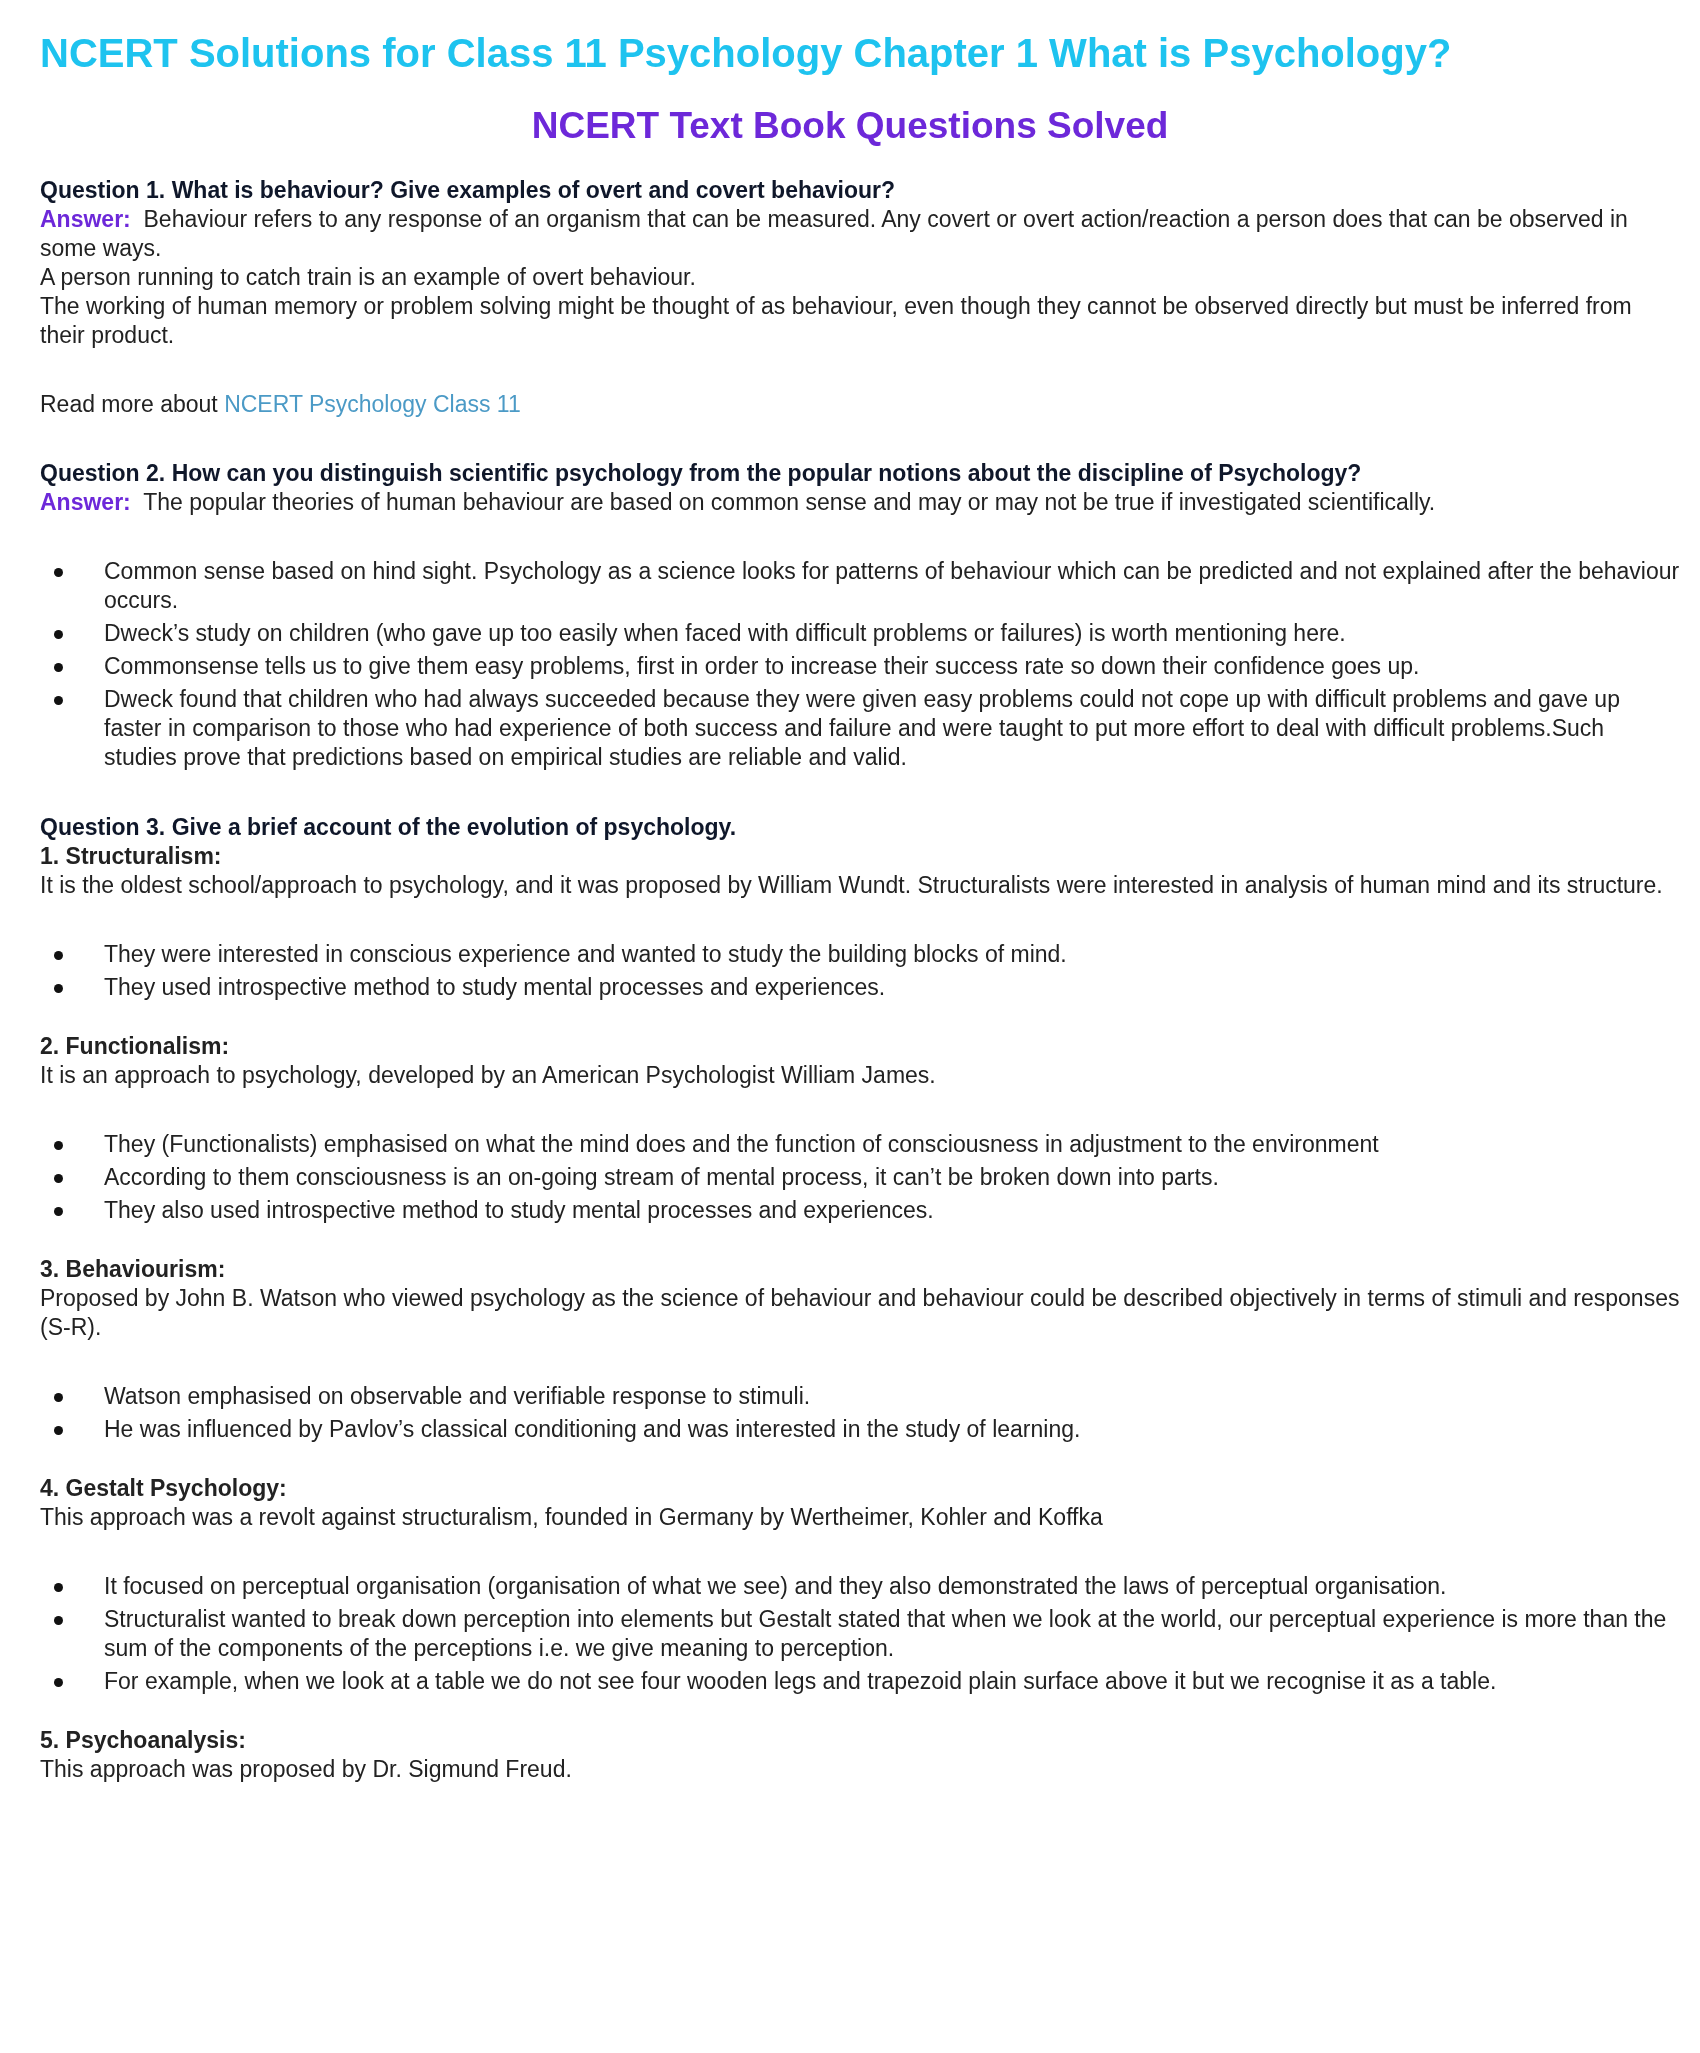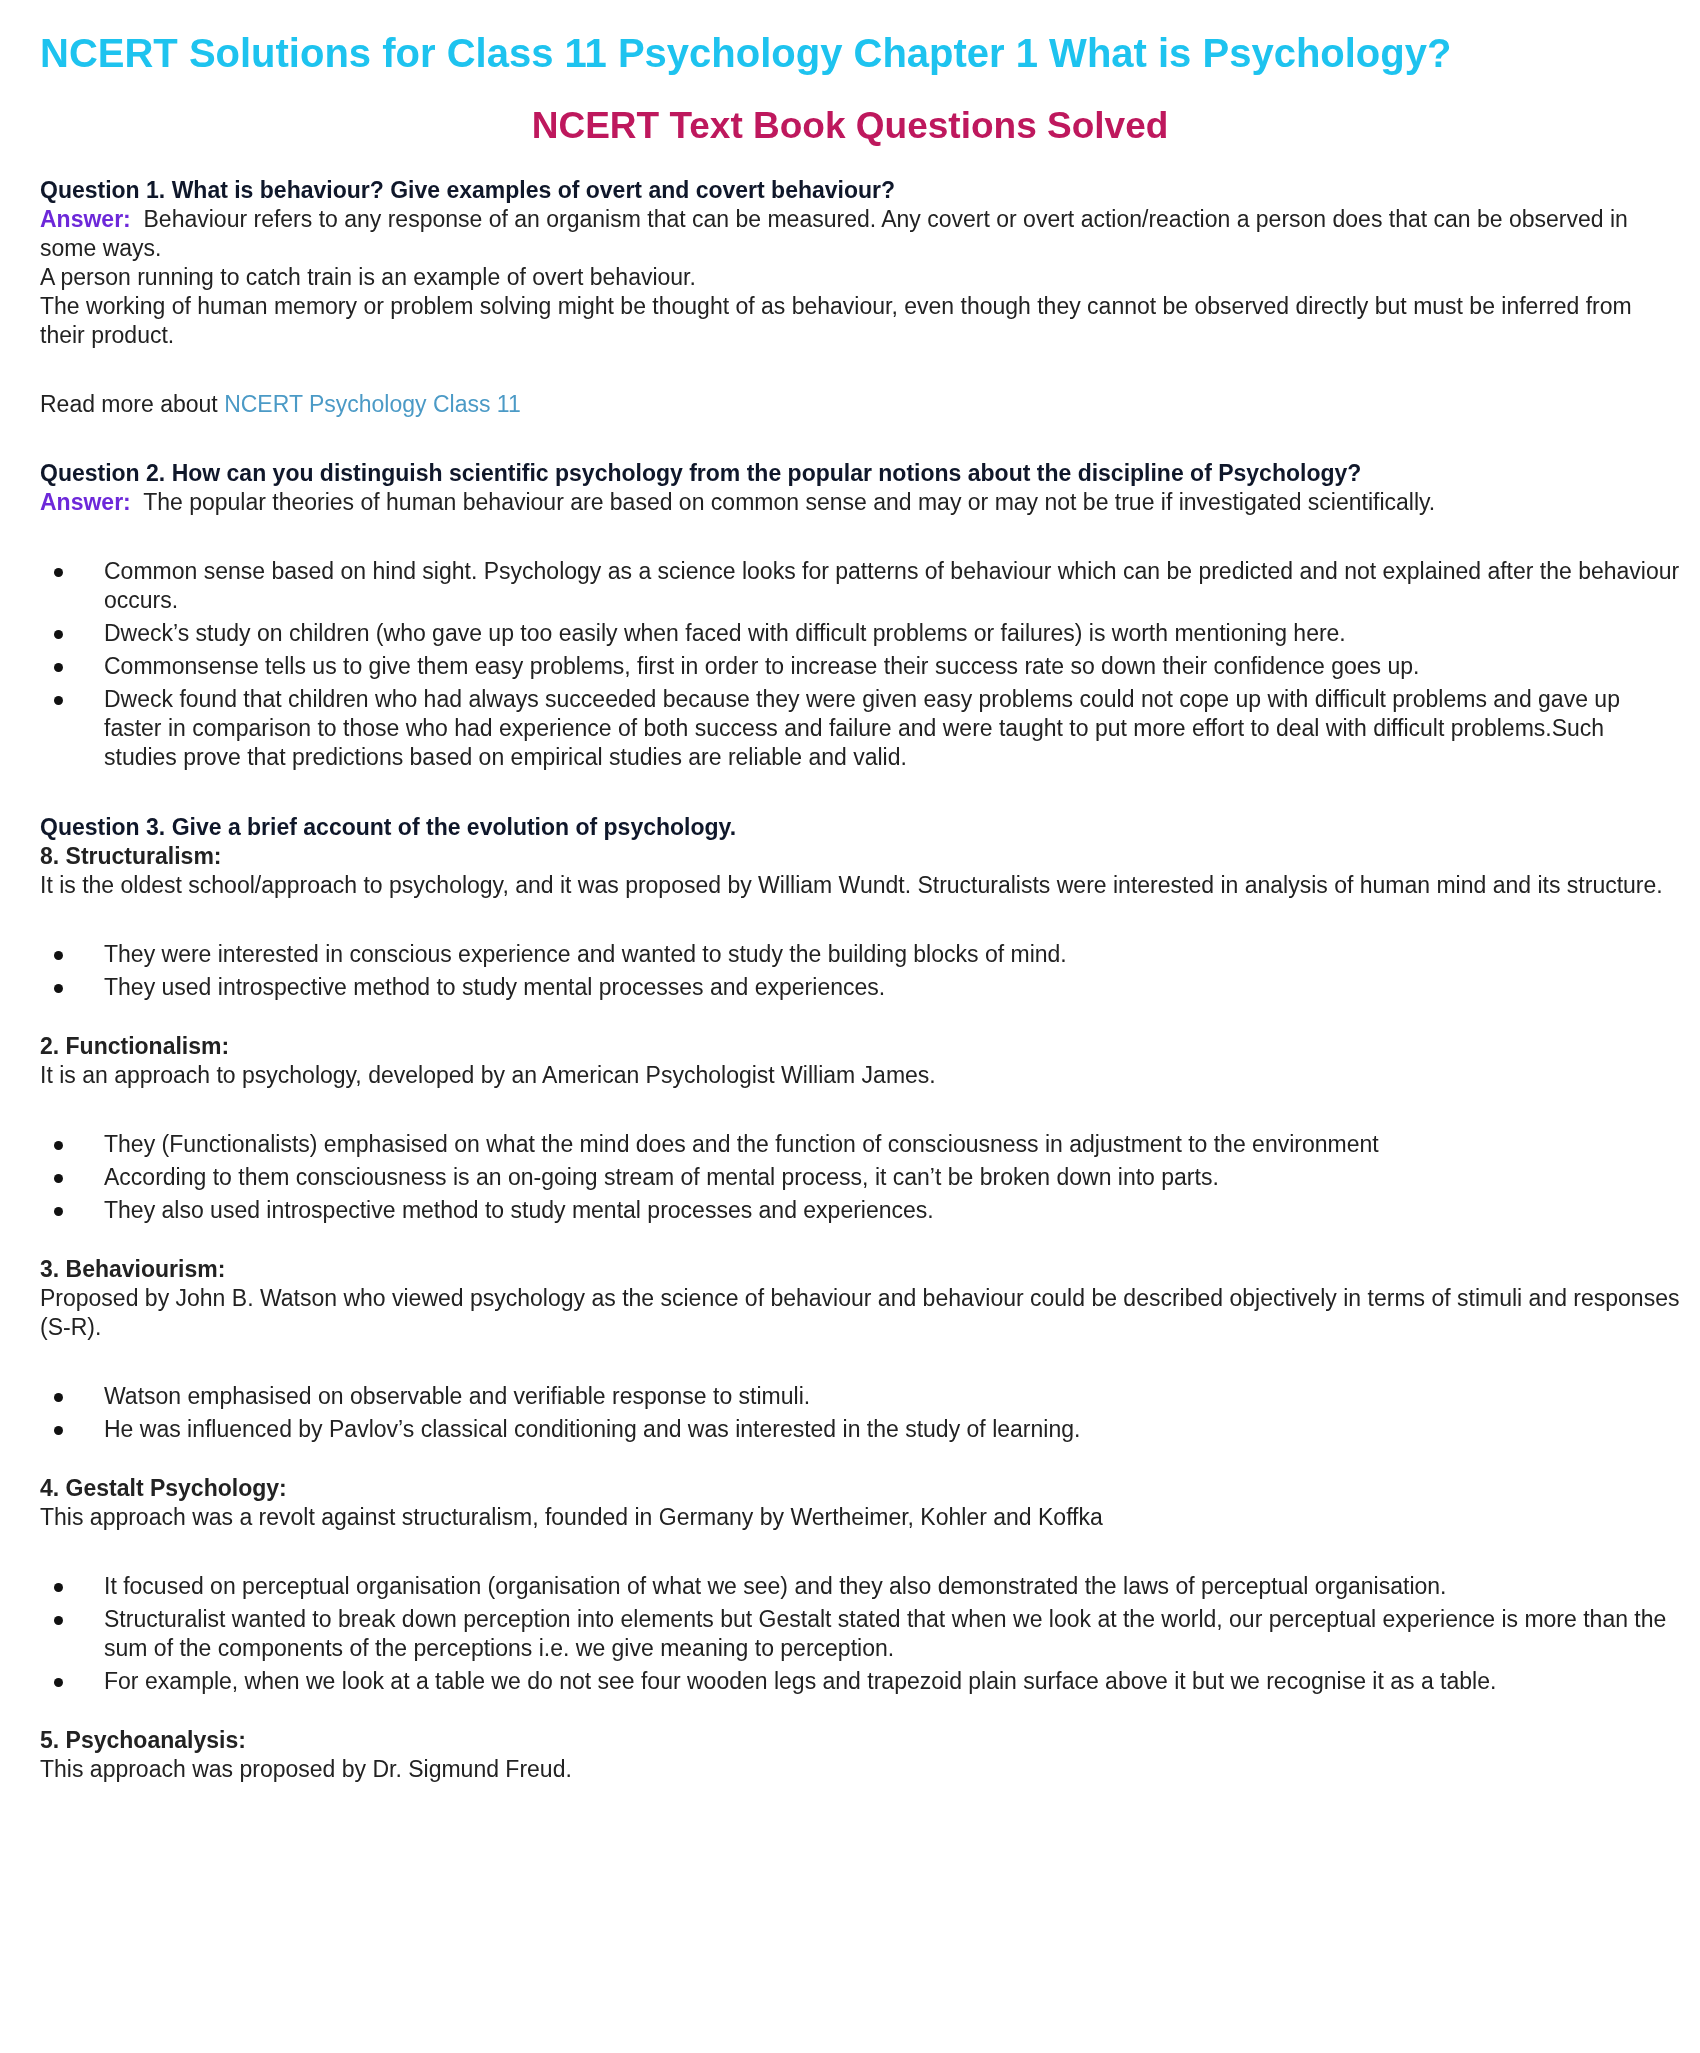--- a/index.html
+++ b/index.html
@@ -9,21 +9,21 @@
       color: #222222;
       font-size: 23px;
       line-height: 29px;
     }
     .page { padding: 20px 40px 0 40px; position: relative; }
     .main-title {
       color: #1ec3ef; font-weight: bold; font-size: 40px; line-height: 54px;
       margin: 6px 0 0 0; width: 1480px;
     }
     .sub-title {
-      color: #be185d; font-weight: bold; font-size: 37px; line-height: 44px;
+      color: #6d28d9; font-weight: bold; font-size: 37px; line-height: 44px;
       text-align: center; margin: 24px 0 0 0; width: 1620px;
     }
     .question {
       color: #0f172a; font-weight: bold; margin: 0;
     }
     .answer-label { color: #6d28d9; font-weight: bold; }
     p { margin: 0; }
     .q1 { margin-top: 28px; }
     .gap-lg { margin-top: 40px; }
     .gap-md { margin-top: 41px; }
@@ -71,21 +71,21 @@
       <li><span class="dot"></span><span>Dweck’s study on children (who gave up too easily when faced with difficult problems or failures) is worth mentioning here.</span></li>
       <li><span class="dot"></span><span>Commonsense tells us to give them easy problems, first in order to increase their success rate so down their confidence goes up.</span></li>
       <li><span class="dot"></span><span>Dweck found that children who had always succeeded because they were given easy problems could not cope up with difficult problems and gave up faster in comparison to those who had experience of both success and failure and were taught to put more effort to deal with difficult problems.Such studies prove that predictions based on empirical studies are reliable and valid.</span></li>
     </ul>
   </section>
 
   <section class="wide gap-md">
     <p class="question">Question 3. Give a brief account of the evolution of psychology.</p>
 
     <div>
-      <p class="bold-h">8. Structuralism:</p>
+      <p class="bold-h">1. Structuralism:</p>
       <p>It is the oldest school/approach to psychology, and it was proposed by William Wundt. Structuralists were interested in analysis of human mind and its structure.</p>
       <ul class="bullets">
         <li><span class="dot"></span><span>They were interested in conscious experience and wanted to study the building blocks of mind.</span></li>
         <li><span class="dot"></span><span>They used introspective method to study mental processes and experiences.</span></li>
       </ul>
     </div>
 
     <div class="gap-sm">
       <p class="bold-h">2. Functionalism:</p>
       <p>It is an approach to psychology, developed by an American Psychologist William James.</p>

